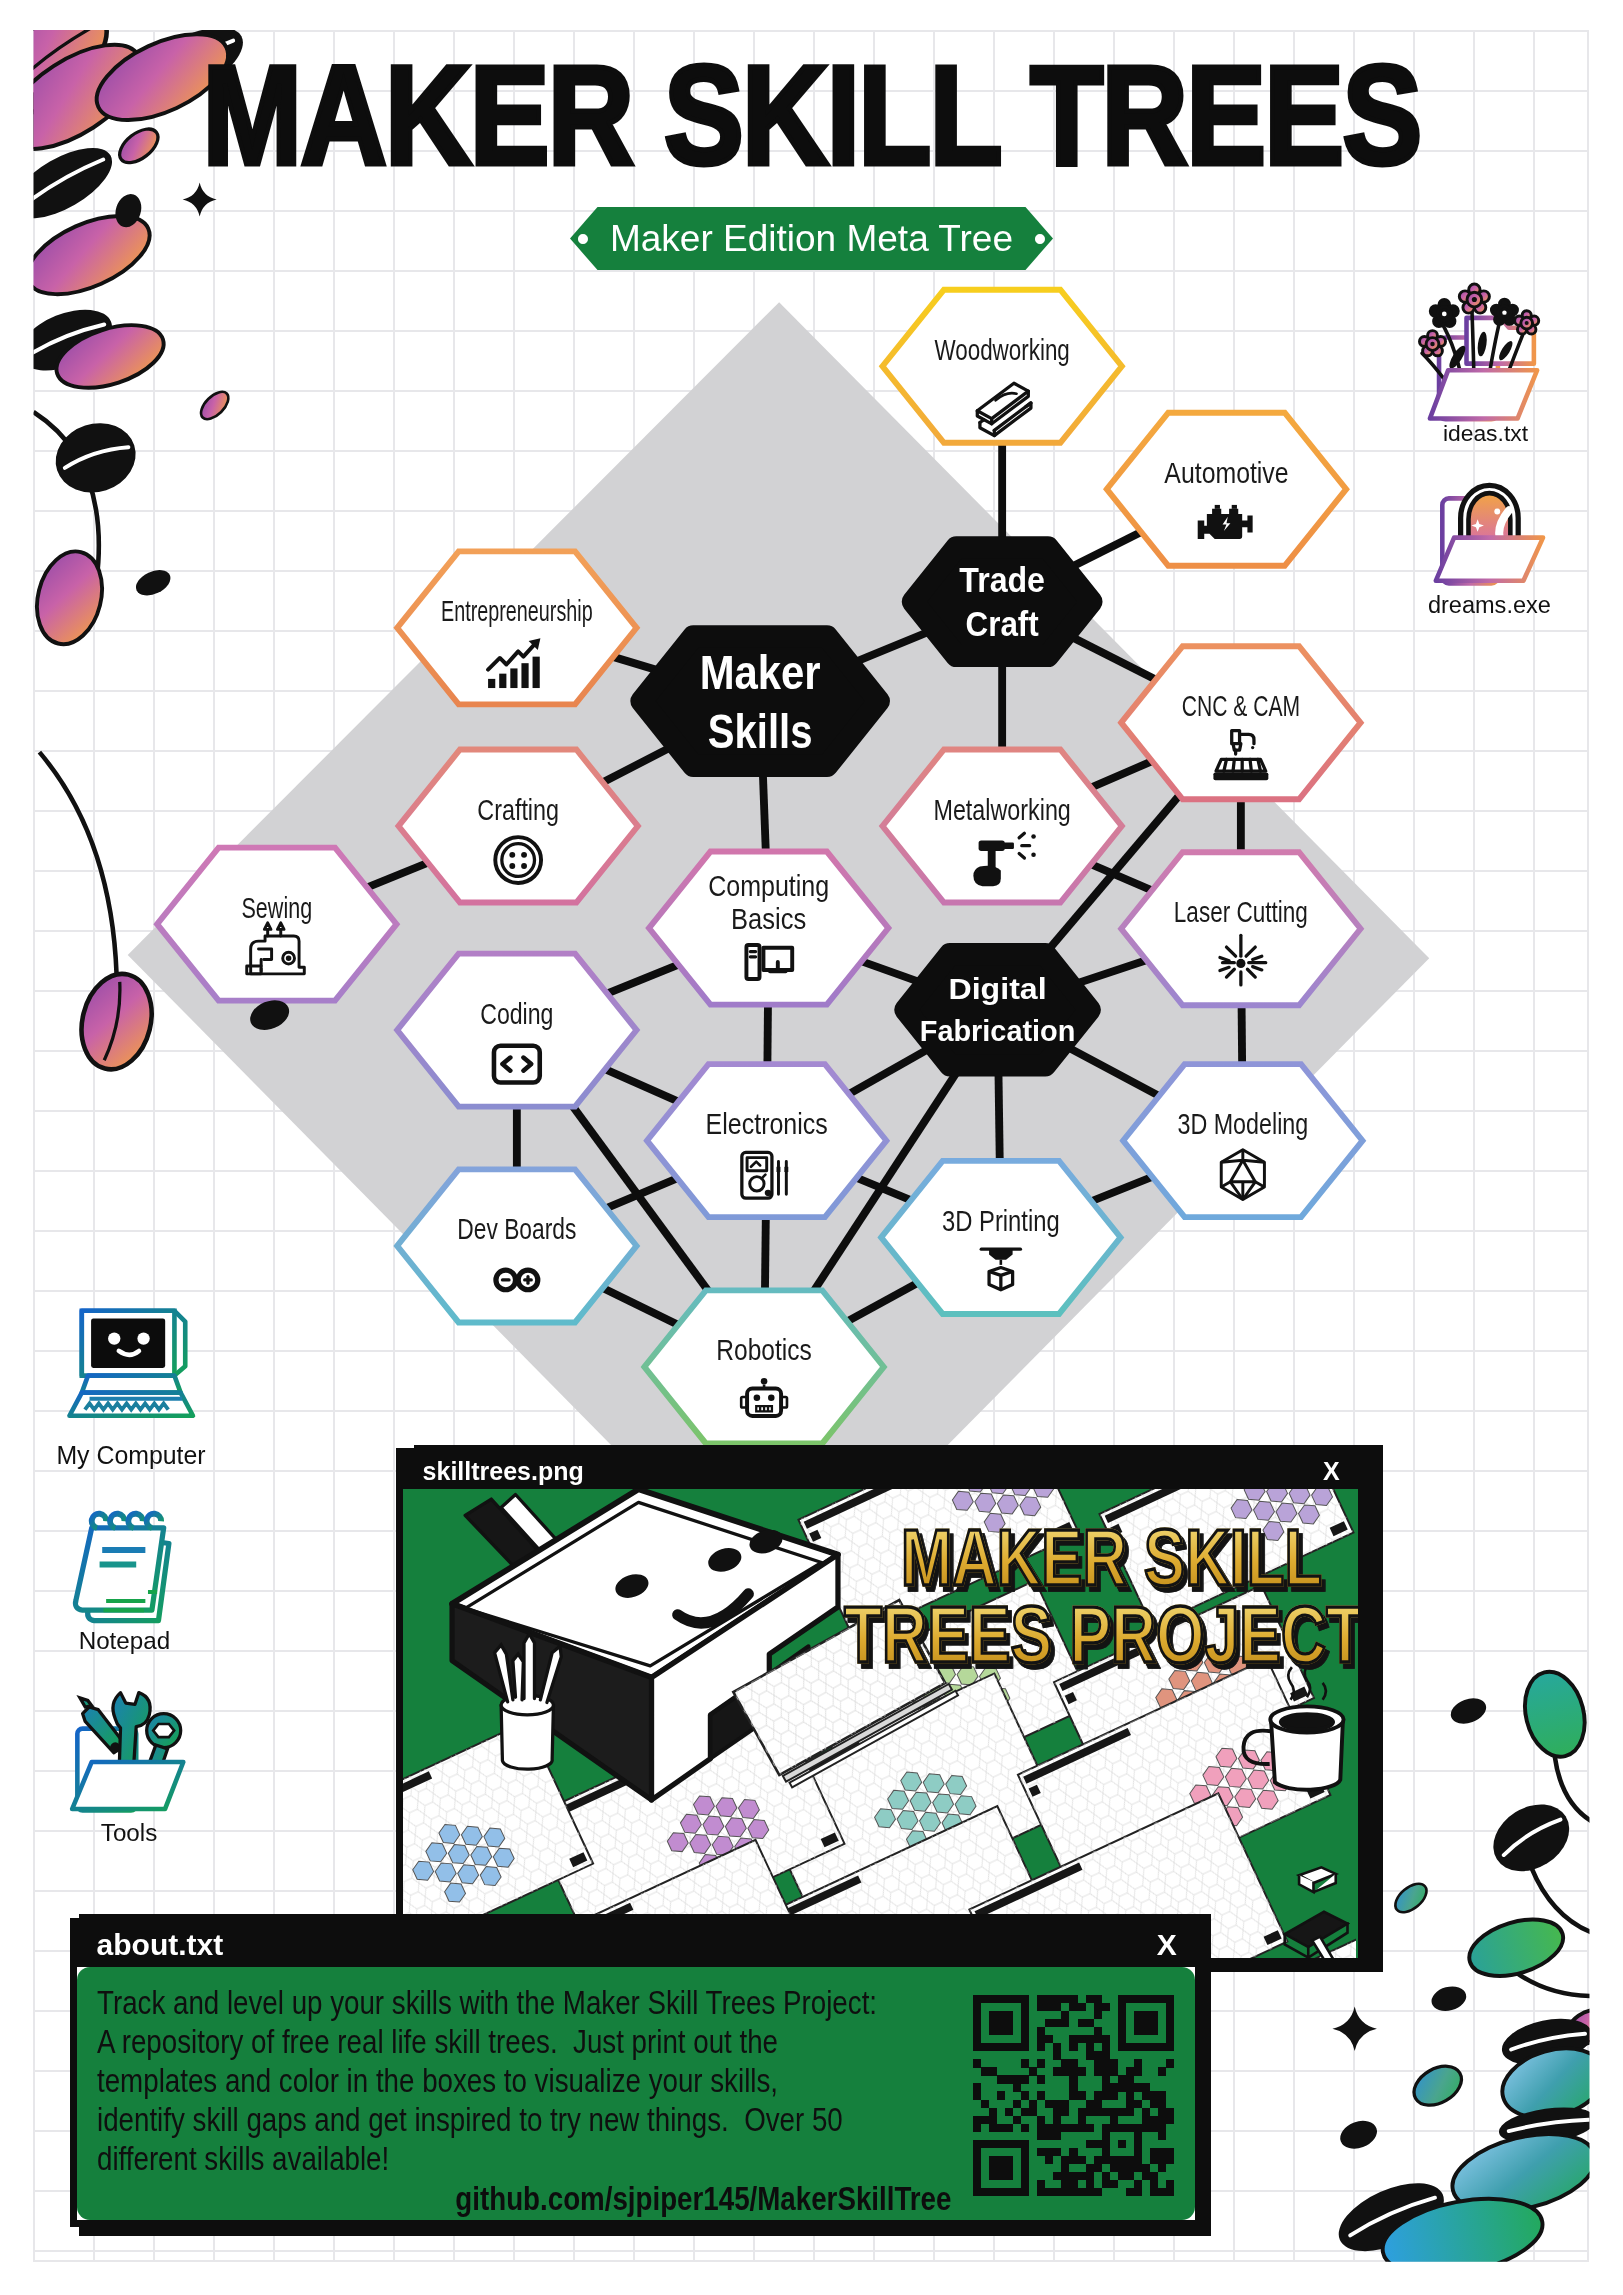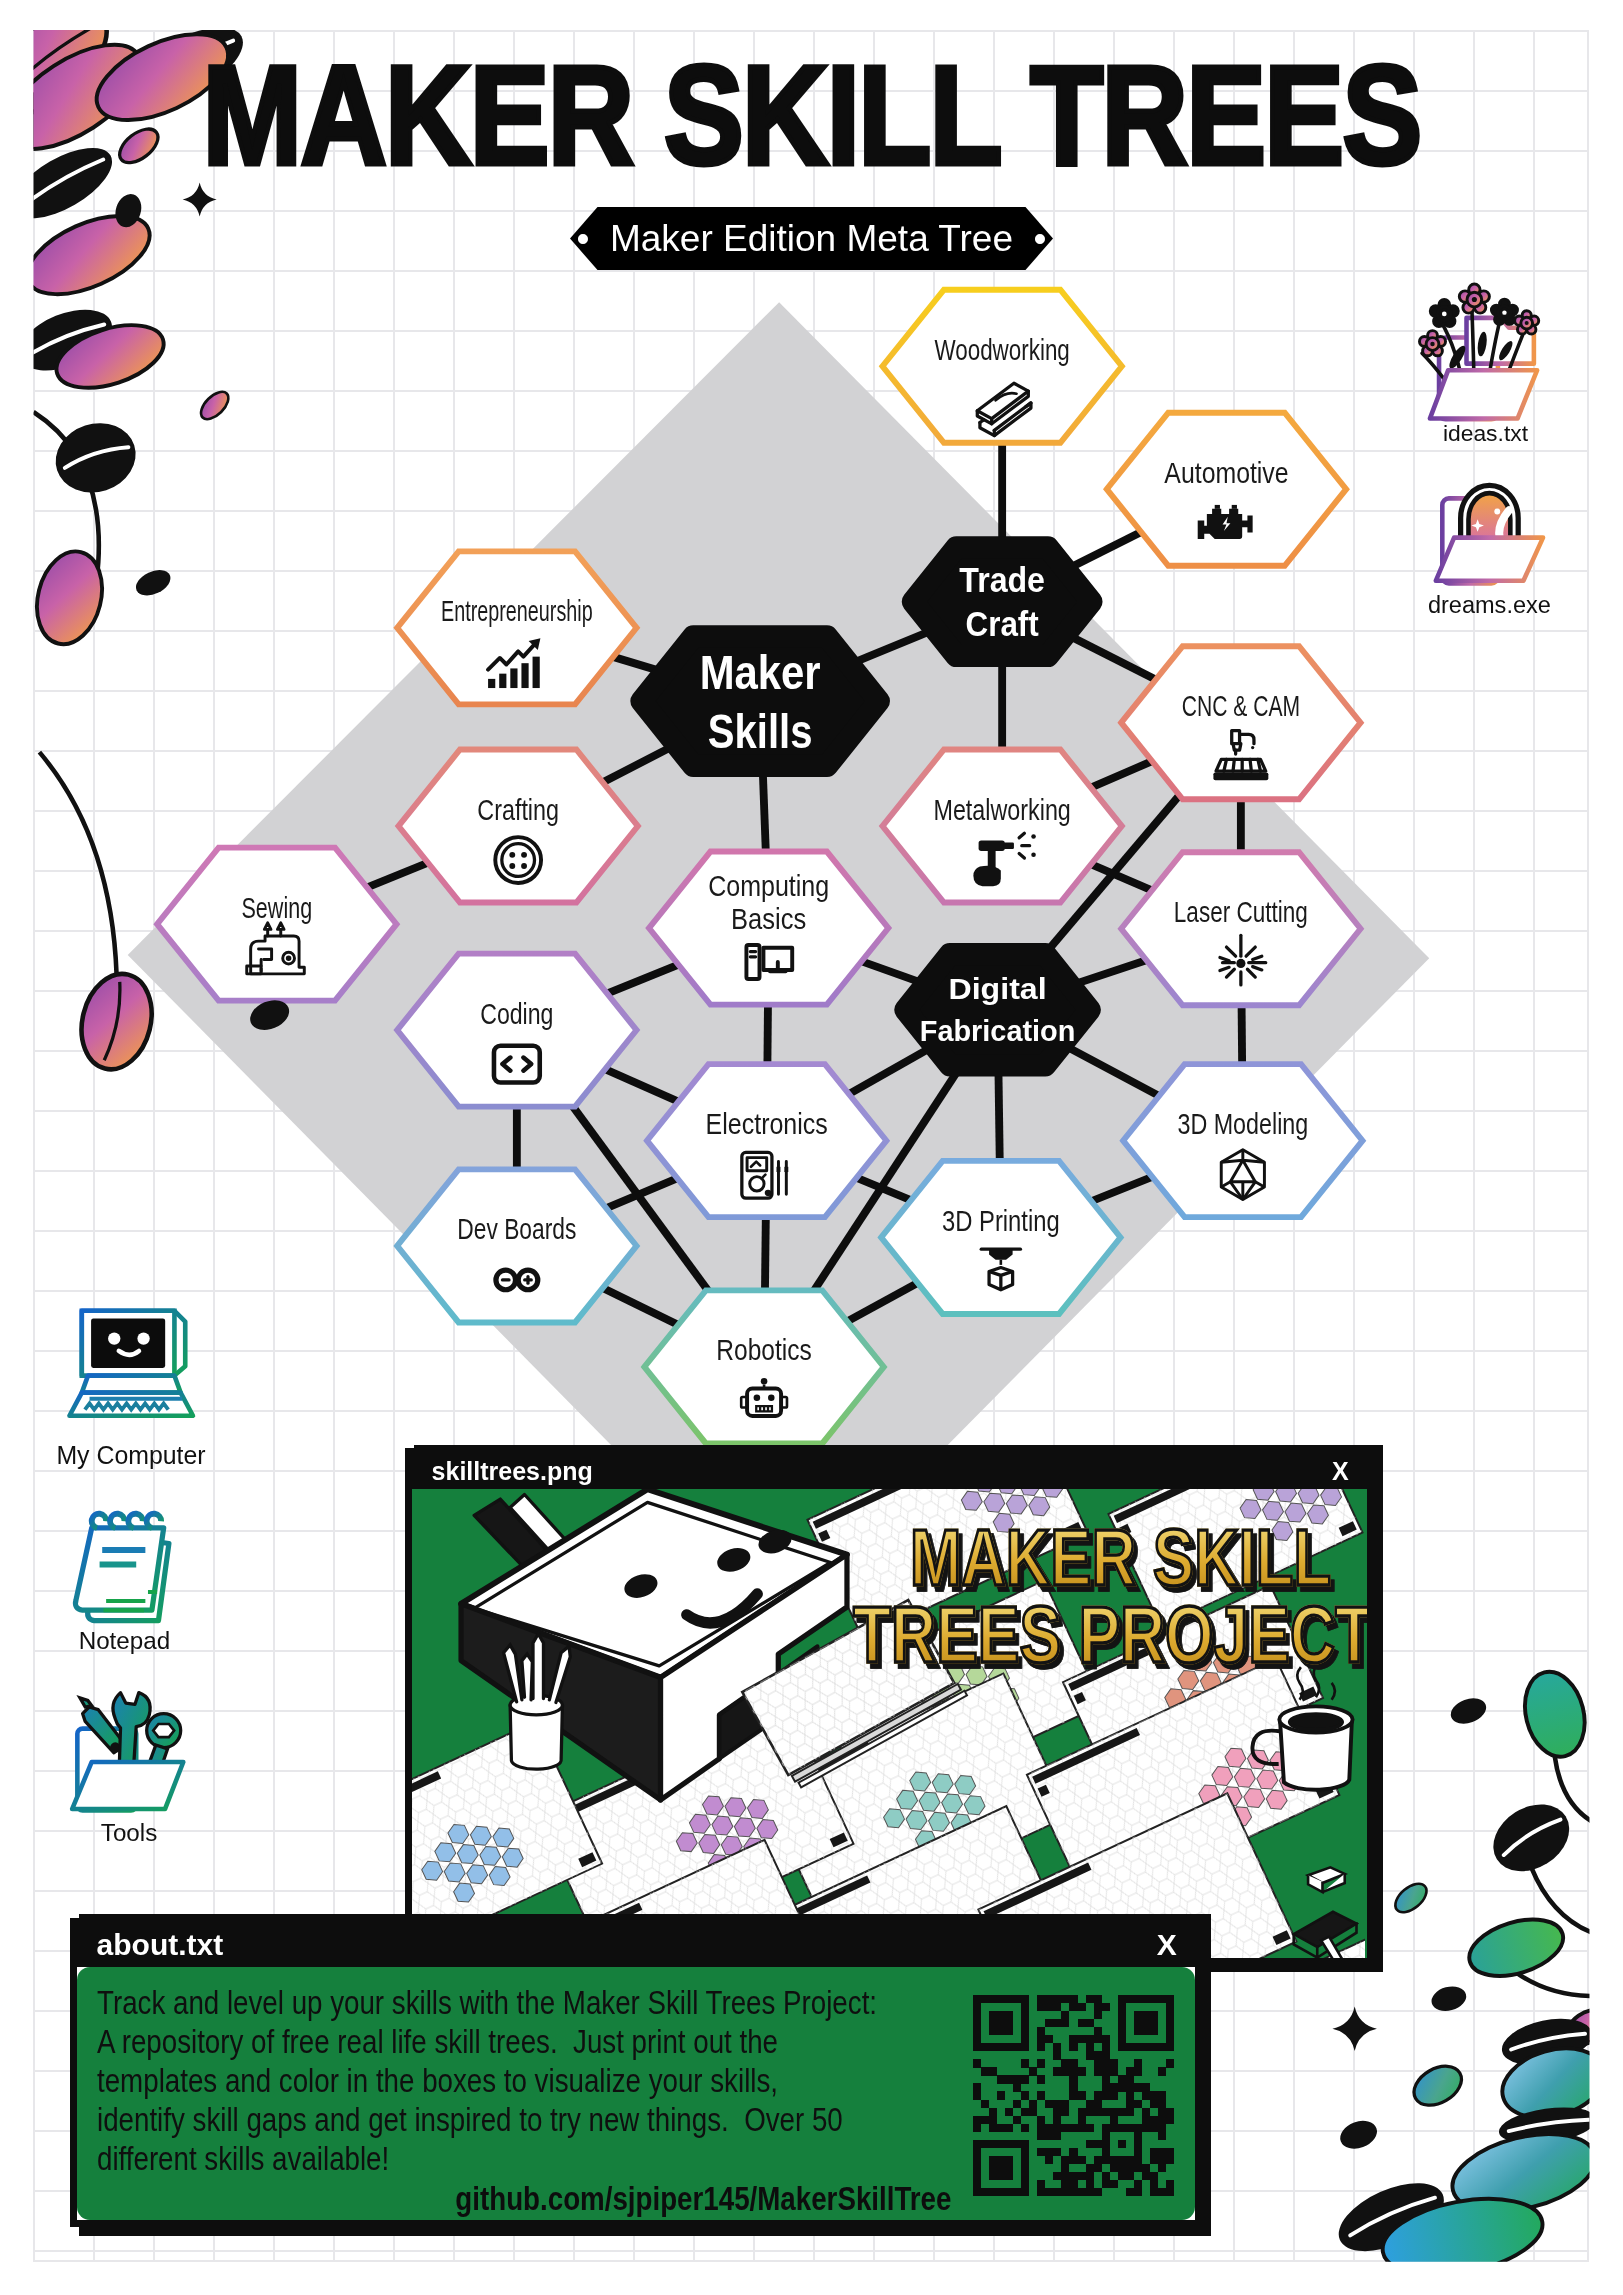--- a/index.html
+++ b/index.html
@@ -9,34 +9,34 @@
     background-image:
       repeating-linear-gradient(to right,#e7e7ea 0 2px,transparent 2px 60px),
       repeating-linear-gradient(to bottom,#e7e7ea 0 2px,transparent 2px 60px);
     box-shadow: inset 0 0 0 2px #e7e7ea;
   }
   .art{position:absolute;left:0;top:0;width:1623px;height:2295px;}
   .title{position:absolute;left:0;top:45px;width:1623px;text-align:center;
     font-weight:bold;font-size:141px;letter-spacing:-2px;color:#0d0d0d;
     -webkit-text-stroke:5.2px #0d0d0d;
     transform:scaleX(0.848);white-space:nowrap;line-height:1;}
-  .banner{position:absolute;left:570px;top:207px;width:483px;height:63px;background:#000000;
+  .banner{position:absolute;left:570px;top:207px;width:483px;height:63px;background:#15803d;
     clip-path:polygon(0 50%,27.5px 0,calc(100% - 27.5px) 0,100% 50%,calc(100% - 27.5px) 100%,27.5px 100%);
     color:#fff;text-align:center;font-size:37px;line-height:63px;white-space:nowrap;}
   
   .winback{position:absolute;background:#0d0d0d;}
   .win{position:absolute;background:#fff;border:7.9px solid #0d0d0d;box-sizing:border-box;}
   .tbar{position:absolute;left:0;top:0;right:0;height:34px;background:#0d0d0d;color:#fff;
      font-weight:bold;font-size:25px;line-height:33px;padding-left:19.6px;box-sizing:border-box;}
   #abwin .tbar{height:42px;font-size:30px;line-height:39px;}
   #abwin .wcontent{top:42px;border-radius:13px;}
   .tbar .x{position:absolute;right:18.3px;top:0;font-weight:bold;}
   .wcontent{position:absolute;left:0;top:34px;right:0;bottom:0;background:#15803d;overflow:hidden;}
   #skback{left:414px;top:1445px;width:969px;height:527px;}
-  #skwin{left:405px;top:1448px;width:969px;height:517px;}
+  #skwin{left:396px;top:1448px;width:969px;height:517px;}
   #abback{left:79px;top:1914px;width:1132px;height:322px;}
   #abwin{left:70px;top:1918px;width:1132px;height:309px;}
   .abtext{position:absolute;left:19.6px;top:15.7px;font-size:33px;line-height:39px;color:#0f0f0f;
      transform:scaleX(0.84);transform-origin:0 0;white-space:nowrap;}
   .abgit{position:absolute;left:0;top:213px;width:1041px;text-align:right;font-weight:bold;font-size:33px;color:#0d0d0d;
      transform:scaleX(0.84);transform-origin:0 0;white-space:nowrap;}
   
   .gold{position:absolute;font-weight:bold;white-space:nowrap;
     background:linear-gradient(180deg,#f3dd7c 0%,#ddab30 55%,#c08a18 100%);
     -webkit-background-clip:text;background-clip:text;color:transparent;

